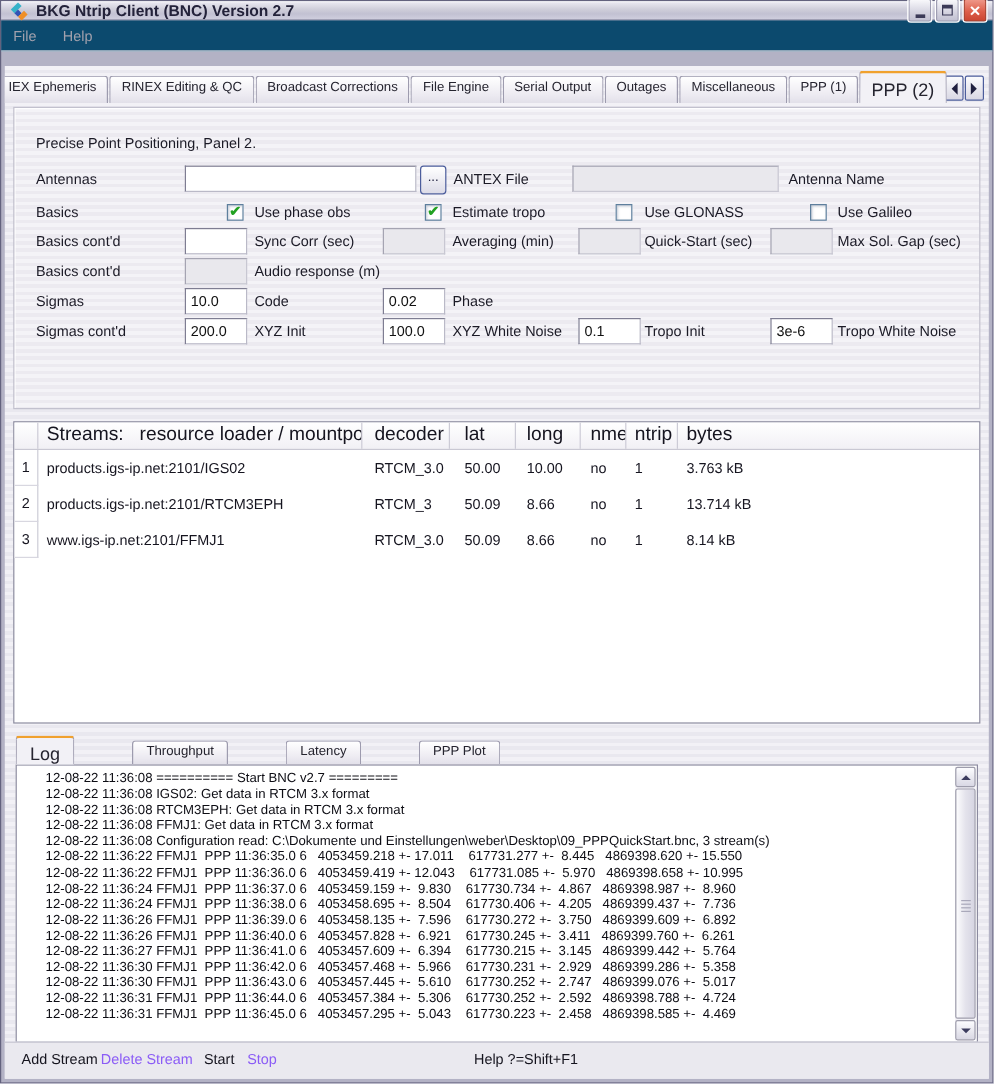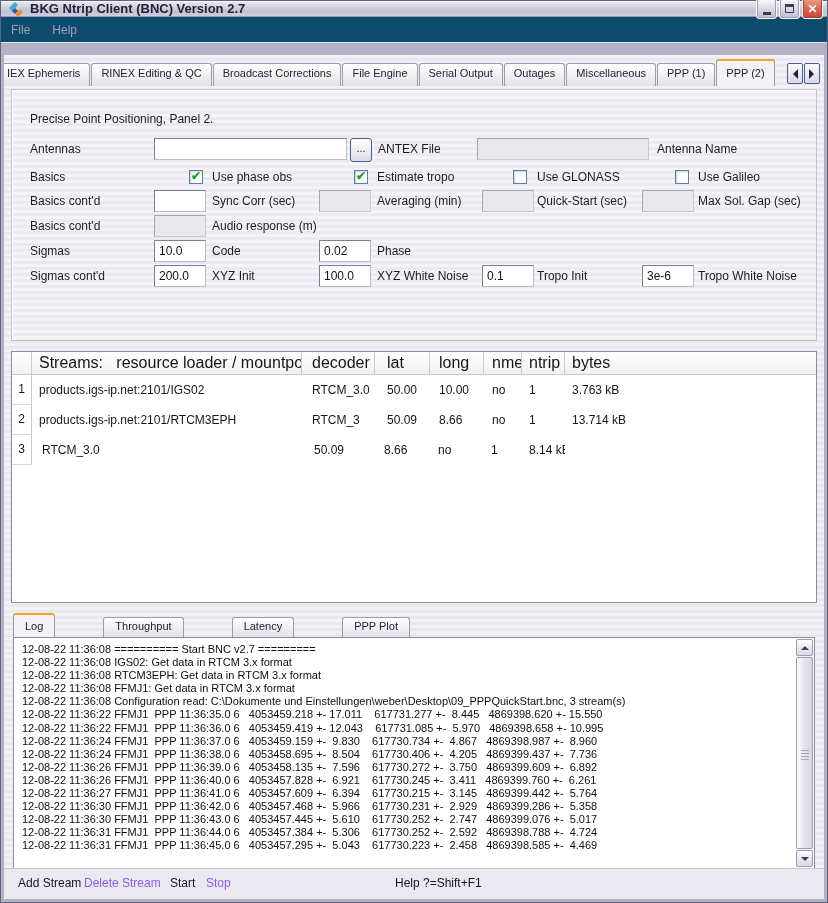--- a/index.html
+++ b/index.html
@@ -38,21 +38,21 @@
 
   
   .tabbar { position:absolute; top:4px; left:0; right:0; height:27px;
             display:flex; align-items:flex-end; overflow:hidden; padding-right:38px; }
   .tab { height:23px; padding:3px 9px 0 9px; font-size:11px; color:#25242f;
          background:linear-gradient(180deg,#ffffff,#eceaf1 70%,#e2e0e9);
          border:1px solid #9d9bae; border-bottom:none; border-radius:3px 3px 0 0;
          margin-right:1px; white-space:nowrap; cursor:pointer; }
   .tab.clipped { margin-left:-7px; }
   .tab.active { height:27px; padding-top:6px; background:#f2f1f6;
-                border-top:2px solid #f0a12e; font-size:11px; position:relative; z-index:2; }
+                border-top:2px solid #f0a12e; font-size:15px; position:relative; z-index:2; }
   .tab-scroll { position:absolute; right:4px; bottom:2px; display:flex; gap:1px; }
   .tsbtn { width:16px; height:21px; border:1px solid #4c5d9c; border-radius:2px;
            background:linear-gradient(180deg,#fbfbfd,#d9d8e4); display:flex;
            align-items:center; justify-content:center; cursor:pointer; }
   .tri-l { width:0; height:0; border:5px solid transparent; border-right-color:#20203f; margin-left:-4px; }
   .tri-r { width:0; height:0; border:5px solid transparent; border-left-color:#20203f; margin-right:-4px; }
 
   
   .form-panel { position:absolute; top:34px; left:7px; right:7px; height:252px;
                 border:1px solid #c2c1ce; box-shadow:inset 1px 1px 0 rgba(255,255,255,.9);
@@ -92,21 +92,21 @@
   .bottom-tabs { position:absolute; top:558px; left:9px; right:7px; height:24px;
                  display:flex; align-items:flex-end;gap:47px; }
   .bottom-tabs .tab { height:20px; padding:2px 11px 0 11px; }
   .bottom-tabs .tab.active { height:24px; padding-top:5px; background:#f2f1f6;
                              border-top:2px solid #f0a12e; }
 
   
   .log-box { position:absolute; top:582px; left:9px; right:9px; height:232px;
              border:1px solid #8b8a9f; background:#fff; }
   .log-content { position:absolute; top:0; left:0; right:18px; bottom:0; overflow:hidden;
-                 padding:5px 0 0 8px; }
+                 padding:5px 0 0 24px; }
   .log-line { font-size:11px; line-height:13.1px; color:#0d0d14; white-space:pre; }
 
   
   .sbar { position:absolute; top:1px; right:1px; bottom:1px; width:17px; background:#f2f1f6; }
   .sbtn { position:absolute; left:0; width:17px; height:17px; border:1px solid #9d9cab;
           border-radius:2px; background:linear-gradient(180deg,#fcfcfe,#d9d8e4);
           display:flex; align-items:center; justify-content:center; cursor:pointer; }
   .sbtn.up { top:0; } .sbtn.down { bottom:0; }
   .tri-u { width:0; height:0; border:4px solid transparent; border-bottom-color:#3c3c5e; margin-top:-4px; }
   .tri-d { width:0; height:0; border:4px solid transparent; border-top-color:#3c3c5e; margin-bottom:-4px; }
@@ -251,20 +251,21 @@
         <div class="td pad7">products.igs-ip.net:2101/RTCM3EPH</div>
         <div class="td pad10">RTCM_3</div>
         <div class="td pad12">50.09</div>
         <div class="td pad9">8.66</div>
         <div class="td pad8">no</div>
         <div class="td pad7">1</div>
         <div class="td pad7">13.714 kB</div>
       </div>
       <div class="sgrid trow">
         <div class="td numc">3</div>
+        <div class="td pad7">www.igs-ip.net:2101/FFMJ1</div>
         <div class="td pad10">RTCM_3.0</div>
         <div class="td pad12">50.09</div>
         <div class="td pad9">8.66</div>
         <div class="td pad8">no</div>
         <div class="td pad7">1</div>
         <div class="td pad7">8.14 kB</div>
       </div>
     </div>
 
     <div class="bottom-tabs">

